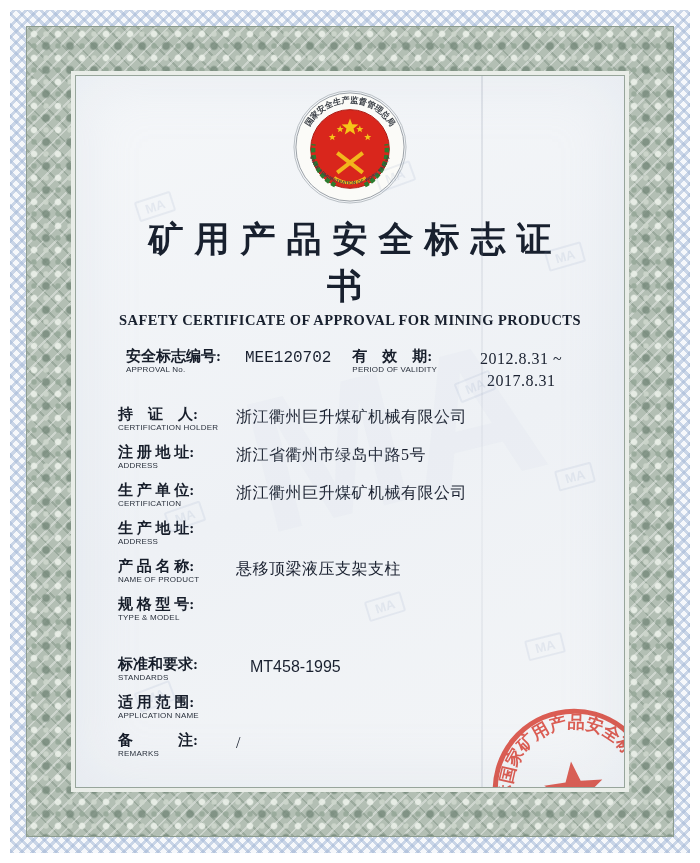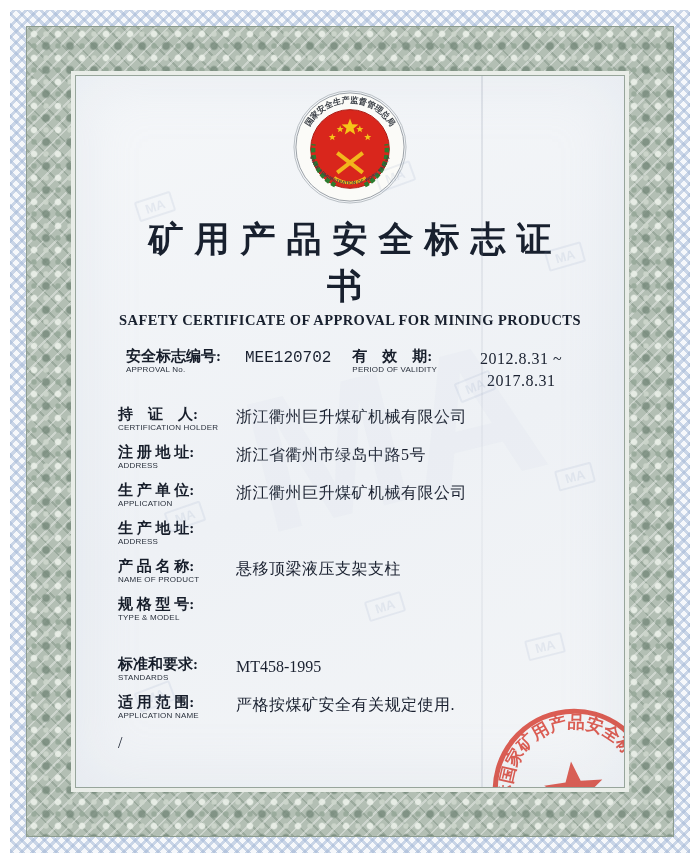--- a/index.html
+++ b/index.html
@@ -127,21 +127,21 @@
         <div class="row">
           <div class="lab">
               <span class="zh">注 册 地 址:</span>
                <span class="en">ADDRESS</span>
             </div>
           <div class="val">浙江省衢州市绿岛中路5号</div>
         </div>
         <div class="row">
           <div class="lab">
               <span class="zh">生 产 单 位:</span>
-               <span class="en">APPLICATION</span>
+               <span class="en">CERTIFICATION</span>
             </div>
           <div class="val">浙江衢州巨升煤矿机械有限公司</div>
         </div>
         <div class="row">
           <div class="lab">
               <span class="zh">生 产 地 址:</span>
                <span class="en">ADDRESS</span>
             </div>
         </div>
         <div class="row">
@@ -158,30 +158,33 @@
             </div>
         </div>
 
         <div class="gap"></div>
 
         <div class="row">
           <div class="lab">
               <span class="zh">标准和要求:</span>
                <span class="en">STANDARDS</span>
             </div>
-          <div class="val" style="font-family:Liberation Serif, serif;letter-spacing:0;">MT458-1995</div>
+          <div class="val" style="font-family:Liberation Sans, sans-serif;letter-spacing:0;margin-left:14px;">MT458-1995</div>
         </div>
         <div class="row">
           <div class="lab">
               <span class="zh">适 用 范 围:</span>
                <span class="en">APPLICATION NAME</span>
             </div>
-          <div class="val">严格按煤矿安全有关规定使用.</div>
-        </div>
-        <div class="row">
+        </div>
+        <div class="row">
+          <div class="lab">
+              <span class="zh">备　　　注:</span>
+               <span class="en">REMARKS</span>
+            </div>
           <div class="val">/</div>
         </div>
 
         <svg class="stamp" viewBox="0 0 170 170">
           <defs>
             <path id="stampArc" d="M 35.9,119.4 A 60,60 0 1 1 134.1,119.4" fill="none"></path>
           </defs>
           <circle cx="85" cy="85" r="76" fill="none" stroke="#e23b2e" stroke-width="5" opacity="0.92"></circle>
           <use href="#star-shape" transform="translate(85,87) scale(3.3)" fill="#e23b2e" opacity="0.9"></use>
           <text font-size="16.5" font-weight="bold" fill="#e23b2e" font-family="Liberation Serif, serif" opacity="0.92">

